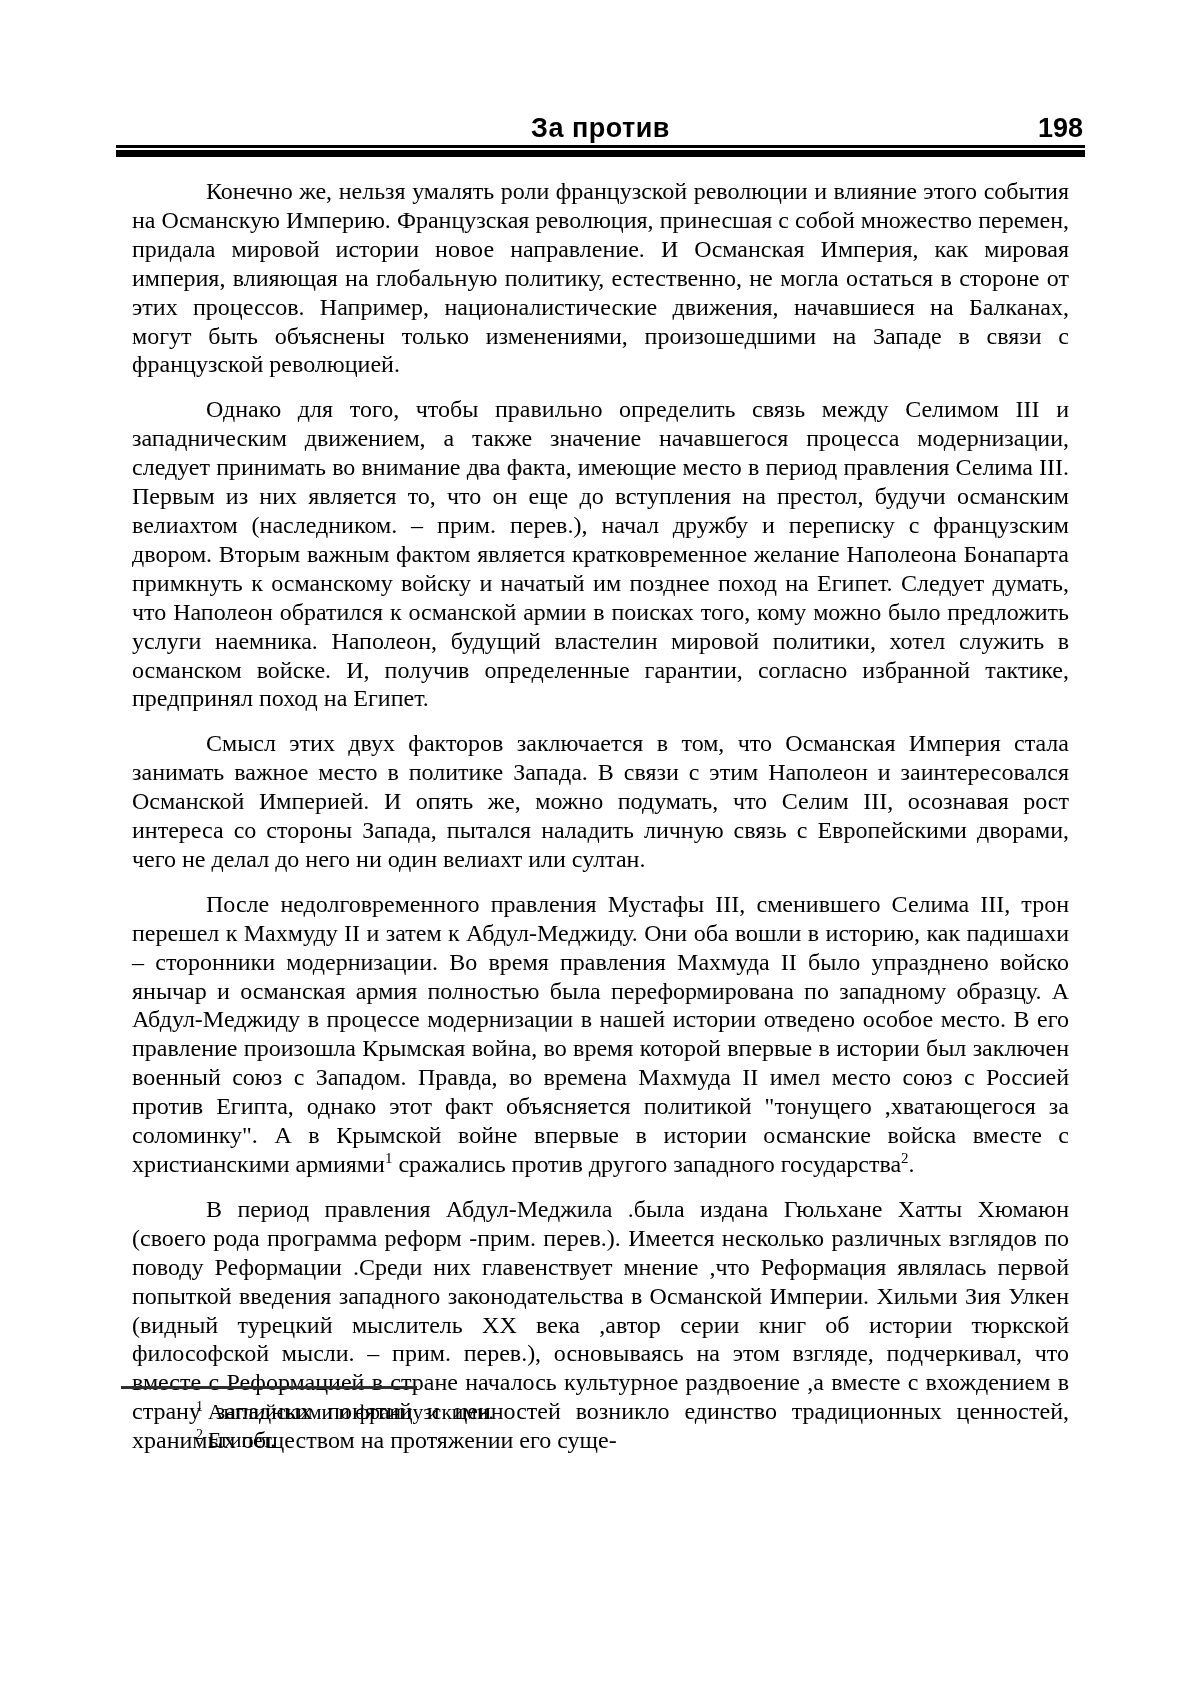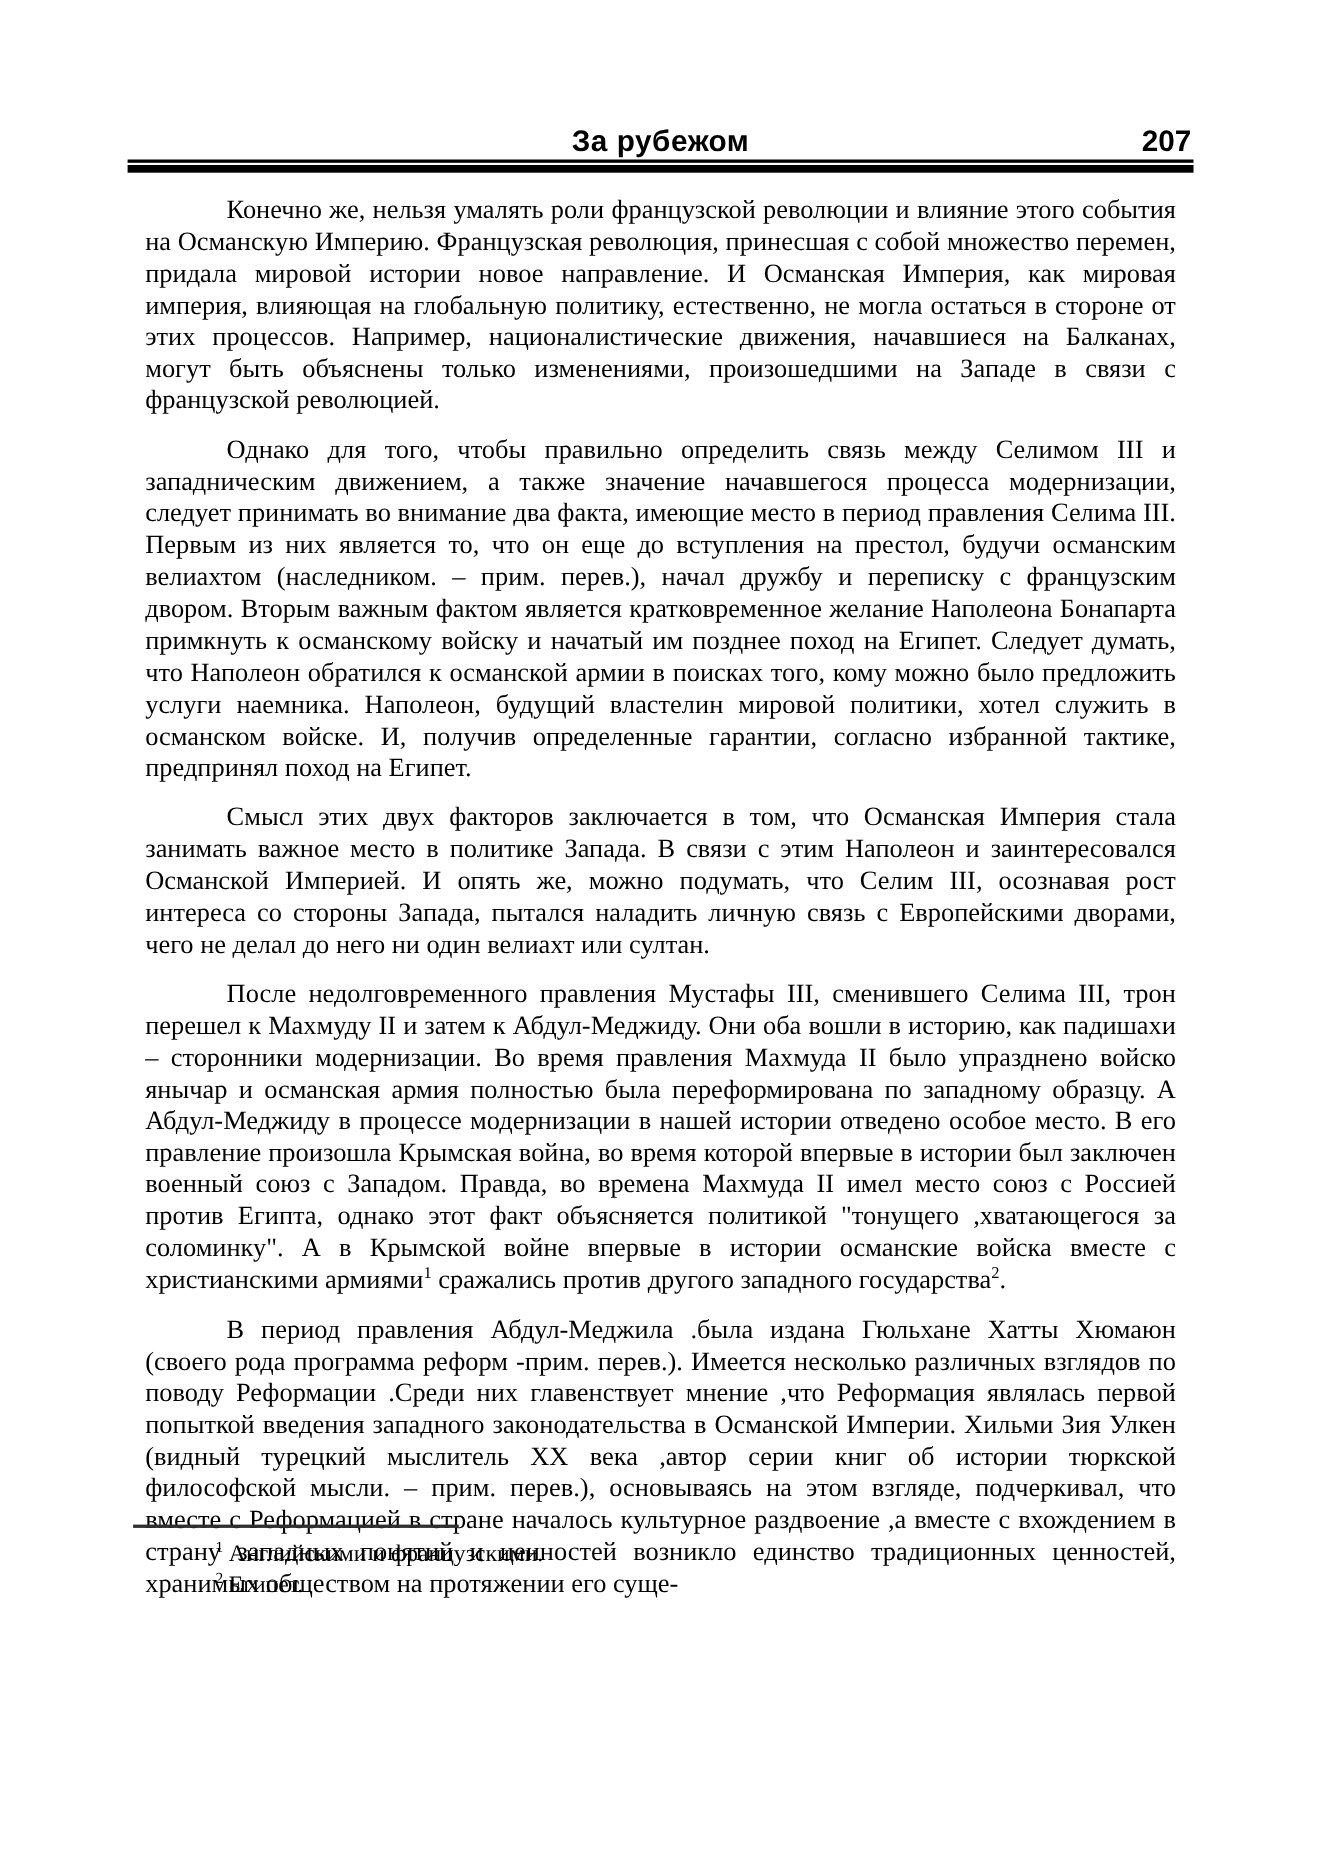--- a/index.html
+++ b/index.html
@@ -90,22 +90,22 @@
     margin-right: 5px;
   }
 </style>
 </head>
 <body>
 
 <div class="page">
   <div class="content">
 
     <div class="header-row">
-      <div class="section-title">За рубежом</div>
-      <div class="page-number">207</div>
+      <div class="section-title">За против</div>
+      <div class="page-number">198</div>
     </div>
 
     <div class="rule-thin"></div>
     <div class="rule-thick"></div>
 
     <div class="body-text">
       <p>Конечно же, нельзя умалять роли французской революции и влияние этого события на Османскую Империю. Французская революция, принесшая с собой множество перемен, придала мировой истории новое направление. И Османская Империя, как мировая империя, влияющая на глобальную политику, естественно, не могла остаться в стороне от этих процессов. Например, националистические движения, начавшиеся на Балканах, могут быть объяснены только изменениями, произошедшими на Западе в связи с французской революцией.</p>
       <p>Однако для того, чтобы правильно определить связь между Селимом III и западническим движением, а также значение начавшегося процесса модернизации, следует принимать во внимание два факта, имеющие место в период правления Селима III. Первым из них является то, что он еще до вступления на престол, будучи османским велиахтом (наследником. – прим. перев.), начал дружбу и переписку с французским двором. Вторым важным фактом является кратковременное желание Наполеона Бонапарта примкнуть к османскому войску и начатый им позднее поход на Египет. Следует думать, что Наполеон обратился к османской армии в поисках того, кому можно было предложить услуги наемника. Наполеон, будущий властелин мировой политики, хотел служить в османском войске. И, получив определенные гарантии, согласно избранной тактике, предпринял поход на Египет.</p>
       <p>Смысл этих двух факторов заключается в том, что Османская Империя стала занимать важное место в политике Запада. В связи с этим Наполеон и заинтересовался Османской Империей. И опять же, можно подумать, что Селим III, осознавая рост интереса со стороны Запада, пытался наладить личную связь с Европейскими дворами, чего не делал до него ни один велиахт или султан.</p>
       <p><span>После недолговременного правления Мустафы III, сменившего Селима III, трон перешел к Махмуду II и затем к Абдул-Меджиду. Они оба вошли в историю, как падишахи – сторонники модернизации. Во время правления Махмуда II было упразднено войско янычар и османская армия полностью была переформирована по западному образцу. А Абдул-Меджиду в процессе модернизации в нашей истории отведено особое место. В его правление произошла Крымская война, во время которой впервые в истории был заключен военный союз с Западом. Правда, во времена Махмуда II имел место союз с Россией против Египта, однако этот факт объясняется политикой "тонущего ,хватающегося за соломинку". А в Крымской войне впервые в истории османские войска вместе с христианскими армиями</span><sup class="fn-ref">1</sup><span> сражались против другого западного государства</span><sup class="fn-ref">2</sup><span>.</span></p>

